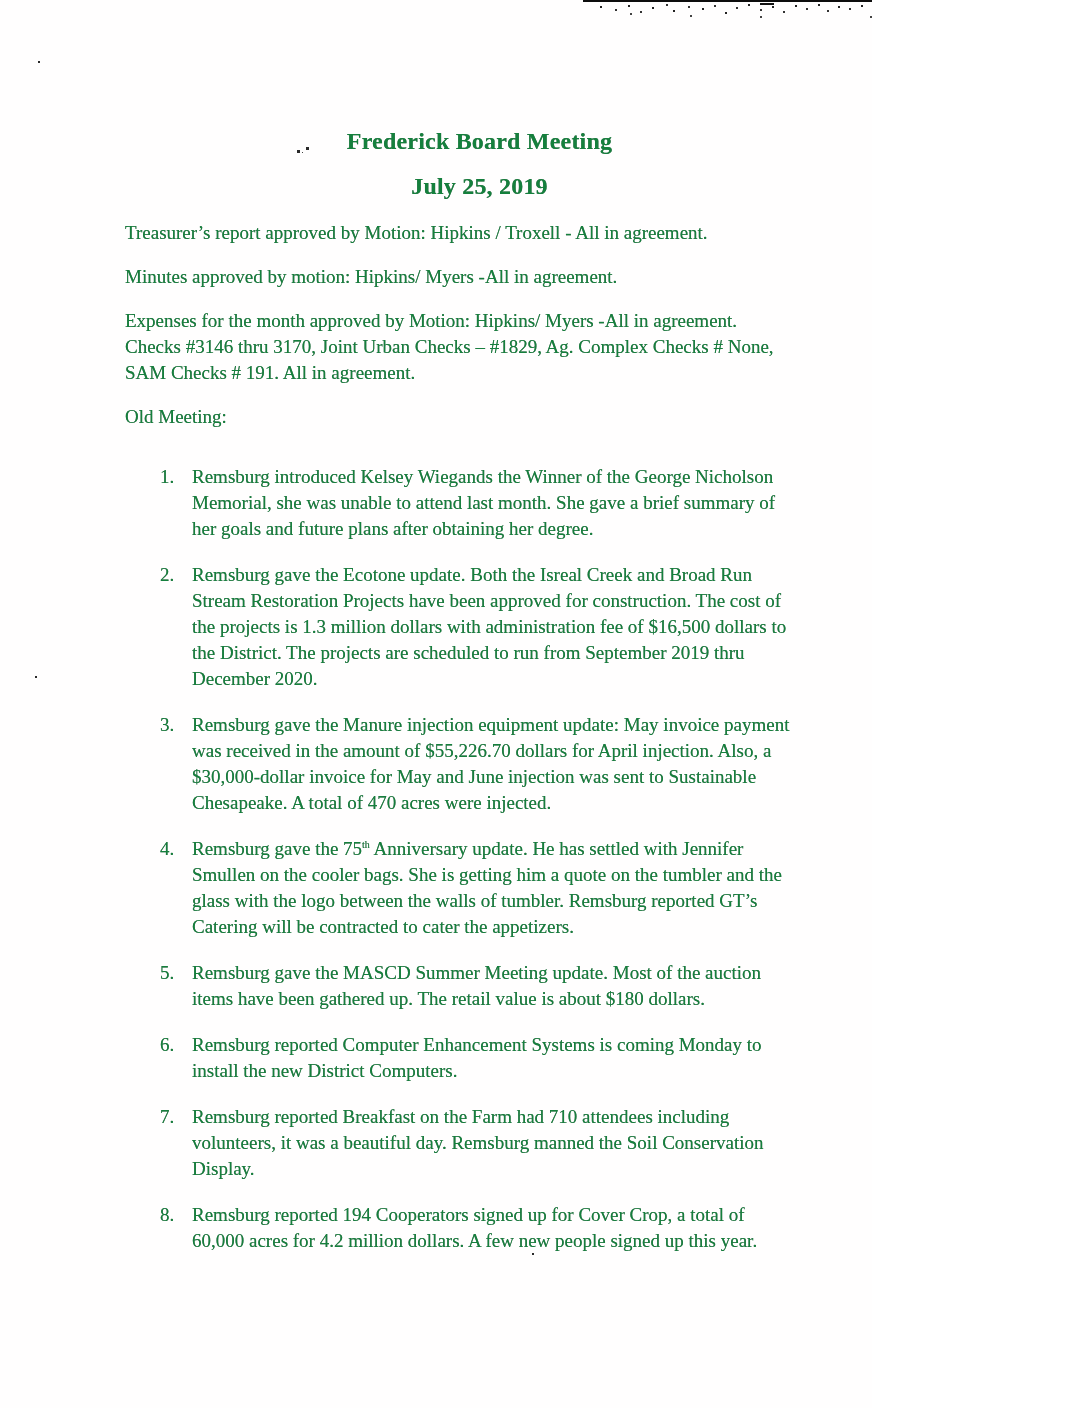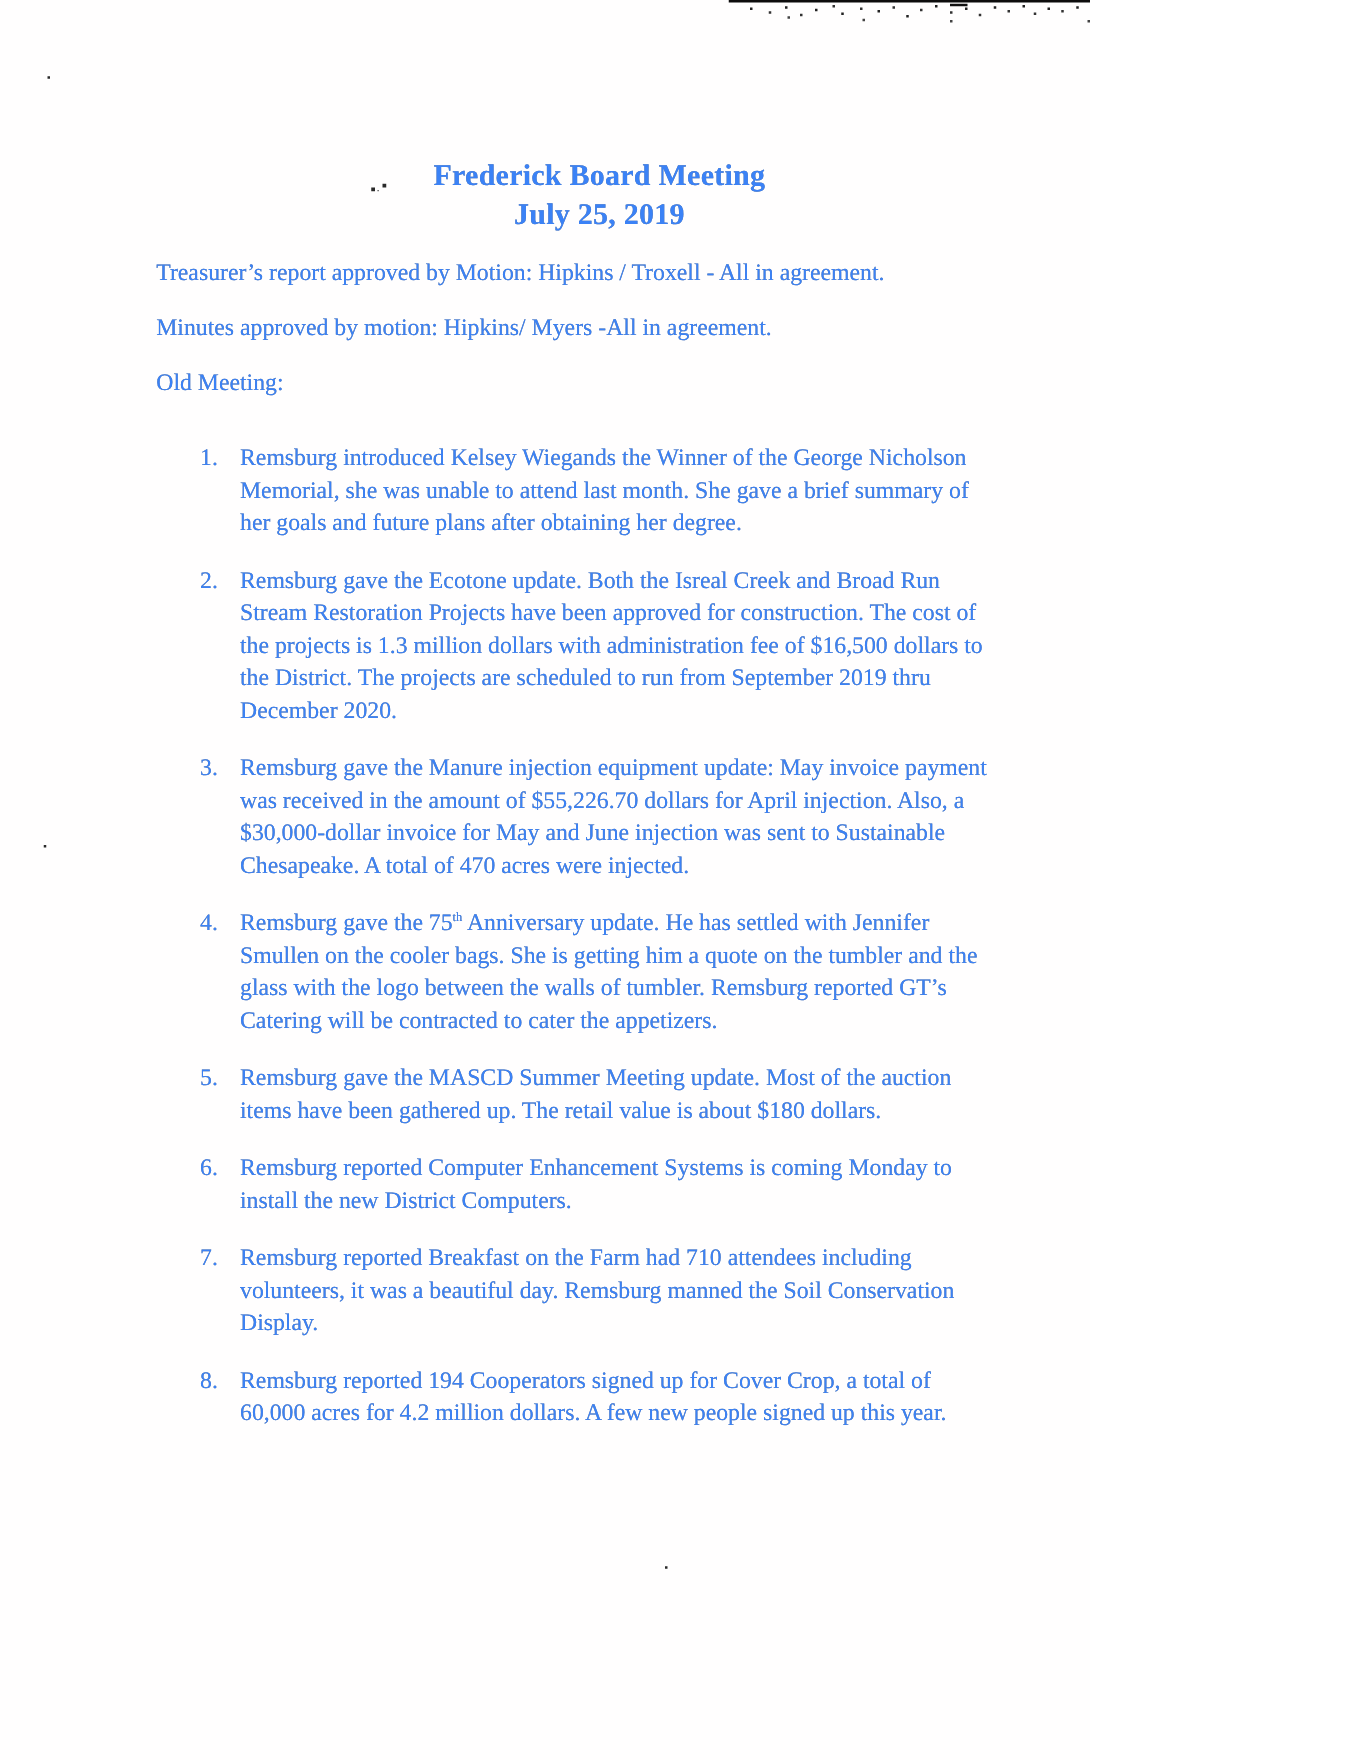--- a/index.html
+++ b/index.html
@@ -3,21 +3,21 @@
 <meta charset="utf-8">
 <style>
   html, body { margin: 0; padding: 0; background: #ffffff; }
   .page {
     position: relative;
     width: 872px;
     height: 1408px;
     background: #fffefe;
     overflow: hidden;
     font-family: "Liberation Serif", serif;
-    color: #3b82f6;
+    color: #15803d;
     text-shadow: 0 0 0.5px rgba(20,20,20,0.55);
   }
   .content { padding: 0 80px 0 125px; }
 
   
   .noise-line { position: absolute; top: 0; left: 583px; width: 505px; height: 2px; background: #0d0d0d; }
   .noise-dash { position: absolute; background: #111; }
   .nd1 { left: 965px; top: 3px; width: 30px; height: 3px; }
   .nd2 { left: 1040px; top: 4px; width: 22px; height: 2px; }
   .nd3 { left: 760px; top: 3px; width: 14px; height: 2px; }
@@ -39,21 +39,21 @@
   .speck { position: absolute; background: #2a2a2a; }
   .sp1 { left: 297px; top: 150px; width: 3px; height: 3px; box-shadow: 9px -3px 0 0 #2a2a2a, 4px 1px 0 -1px #444; }
   .sp2 { left: 38px; top: 61px; width: 2px; height: 2px; }
   .sp3 { left: 35px; top: 676px; width: 2px; height: 2px; }
   .sp4 { left: 1012px; top: 438px; width: 2px; height: 2px; }
   .sp5 { left: 532px; top: 1253px; width: 2px; height: 2px; }
 
   
   .doc-header { margin-top: 126px; text-align: center; transform: translateX(21px); }
   .doc-title { margin: 0; font-size: 24px; font-weight: 600; letter-spacing: 0.2px; line-height: 1.3; }
-  .doc-date  { margin: 0; font-size: 24px; font-weight: 600; letter-spacing: 0.2px; line-height: 1.3; }
+  .doc-date  { margin: 14px; font-size: 24px; font-weight: 600; letter-spacing: 0.2px; line-height: 1.3; }
 
   p.doc-p { margin: 18px 0 0; font-size: 19px; line-height: 26px; }
   .p-attendance { margin-top: 46px; }
   .p-accounts   { margin-top: 17px; }
   .p-expenses   { margin-top: 15px; }
   .ob-heading   { margin-top: 36px; }
 
   .ob-list { margin-top: 34px; }
   .ob-item { display: flex; margin-left: 35px; margin-top: 20px; font-size: 19px; line-height: 26px; }
   .ob-item .num { flex: 0 0 32px; }
@@ -83,20 +83,21 @@
       <h1 class="doc-title">Frederick Board Meeting</h1>
       <h2 class="doc-date">July 25, 2019</h2>
     </div>
 
 
     <p class="doc-p">Treasurer’s report approved by Motion: Hipkins / Troxell - All in agreement.</p>
 
     <p class="doc-p">Minutes approved by motion:   Hipkins/ Myers -All in agreement.</p>
 
 
+    <p class="doc-p p-expenses">Expenses for the month approved by Motion: Hipkins/ Myers -All in agreement. Checks #3146 thru 3170,  Joint Urban Checks – #1829, Ag. Complex Checks # None, SAM Checks # 191.  All in agreement.</p>
 
     <p class="doc-p ob-heading">Old Meeting:</p>
 
     <div class="ob-list">
 
       <div class="ob-item">
         <span class="num">1.</span>
         <span class="txt">Remsburg introduced Kelsey Wiegands the Winner of the George Nicholson Memorial, she was unable to attend last month. She gave a brief summary of her goals and future plans after obtaining her degree.</span>
       </div>
 

